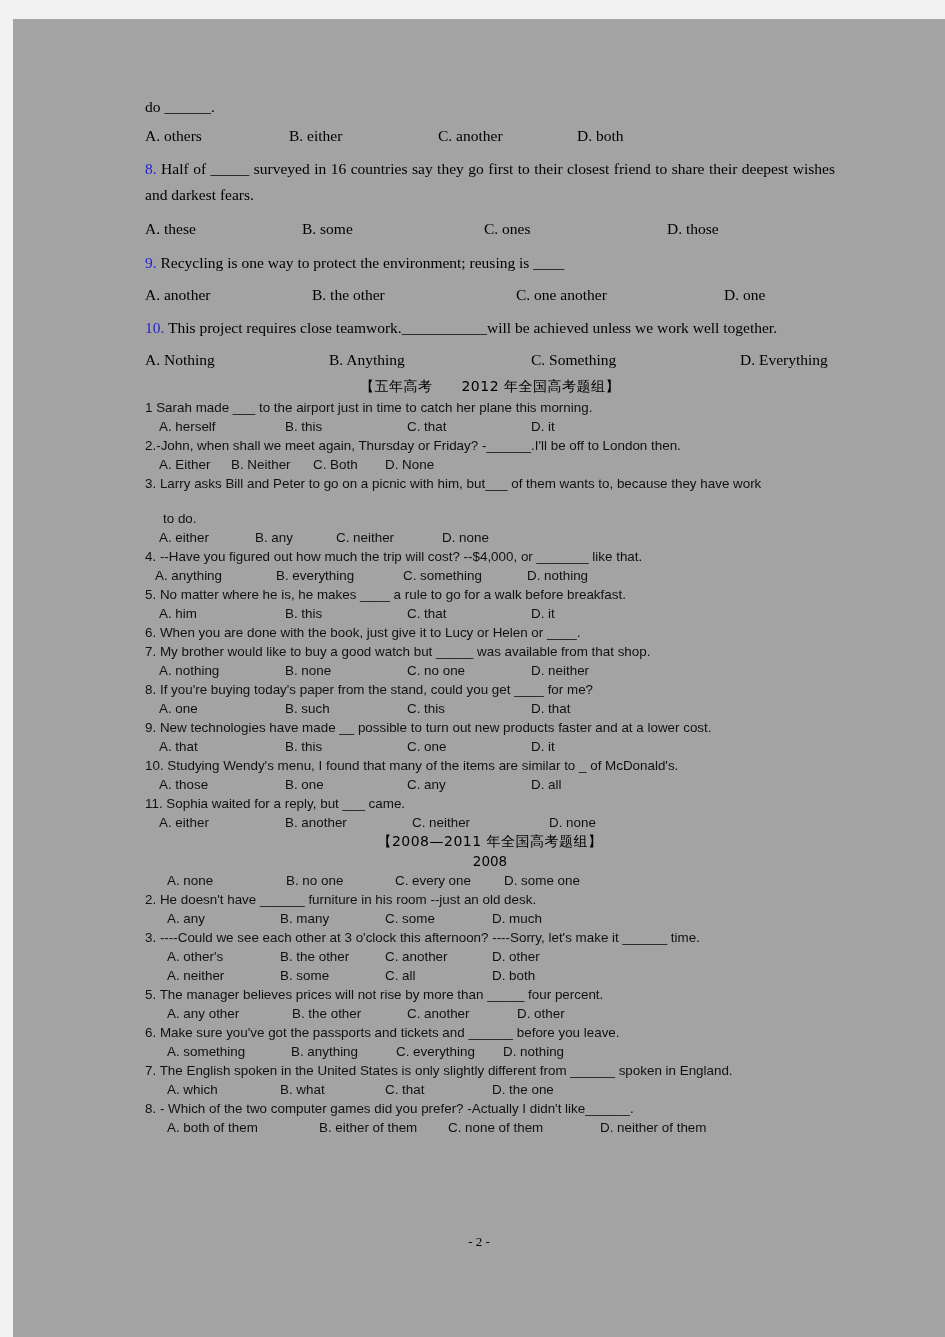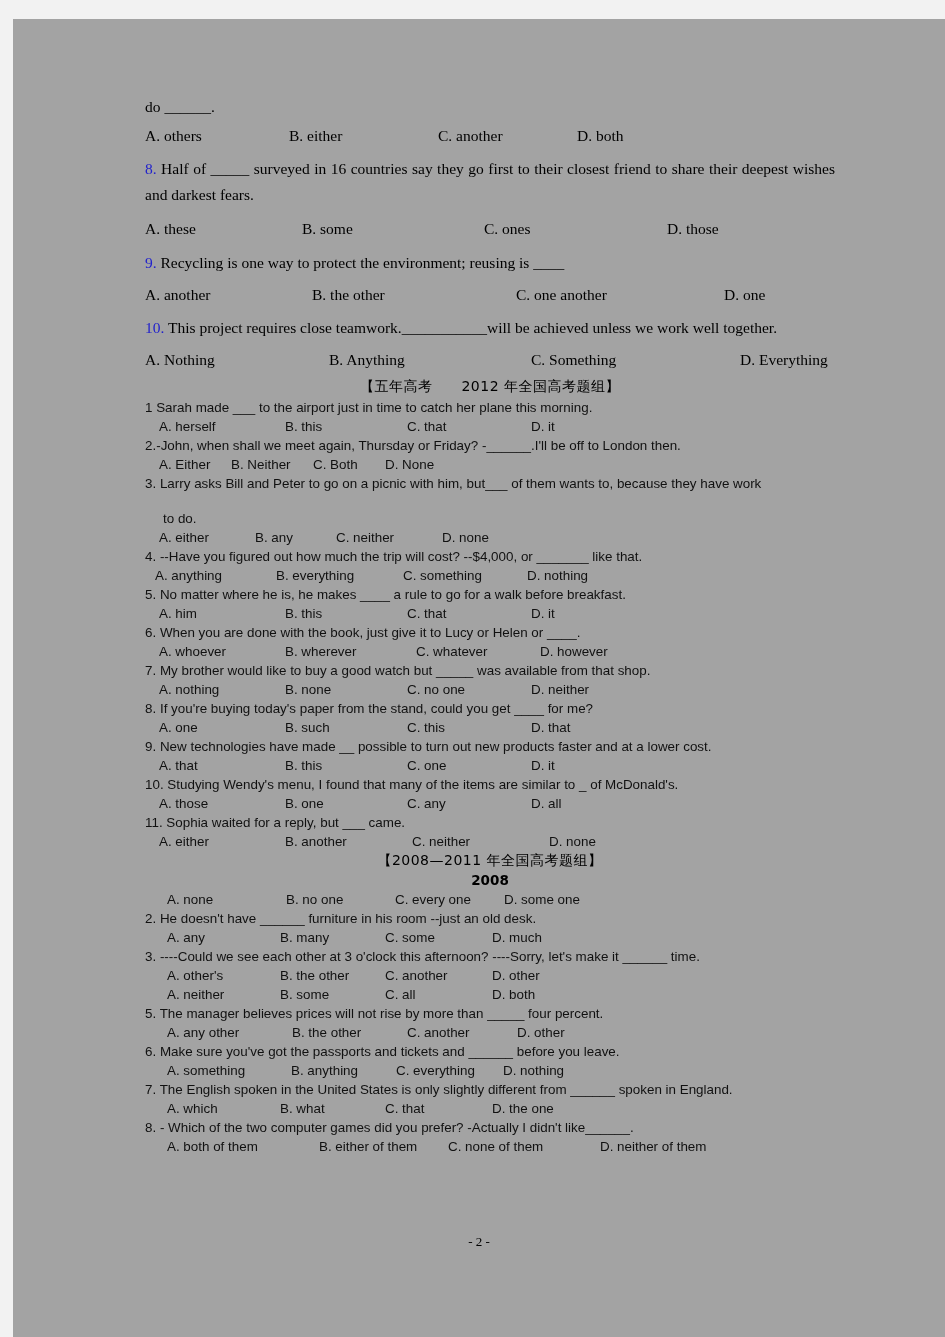--- a/index.html
+++ b/index.html
@@ -65,21 +65,20 @@
     margin: 6px 0 2px 0;
     color: #000;
     letter-spacing: 0.5px;
   }
   .year-head {
     font-family: "DejaVu Sans", sans-serif;
     font-size: 13.5px;
     text-align: center;
     margin: 0 0 2px 0;
     color: #000;
-    font-weight: bold;
   }
 
   
   .sans-block {
     font-family: "Liberation Sans", sans-serif;
     font-size: 13.4px;
     color: #111;
     line-height: 19px;
   }
   .q-line {
@@ -217,26 +216,20 @@
         <span style="width:126px">A. him</span>
         <span style="width:122px">B. this</span>
         <span style="width:124px">C. that</span>
         <span>D. it</span>
       </div>
 
       <div class="q-line">
         <span>6.</span>
         <span>When you are done with the book, just give it to Lucy or Helen or ____.</span>
       </div>
-      <div class="o-line">
-        <span style="width:126px">A. whoever</span>
-        <span style="width:131px">B. wherever</span>
-        <span style="width:124px">C. whatever</span>
-        <span>D. however</span>
-      </div>
 
       <div class="q-line">
         <span>7.</span>
         <span>My brother would like to buy a good watch but _____ was available from that shop.</span>
       </div>
       <div class="o-line">
         <span style="width:126px">A. nothing</span>
         <span style="width:122px">B. none</span>
         <span style="width:124px">C. no one</span>
         <span>D. neither</span>

